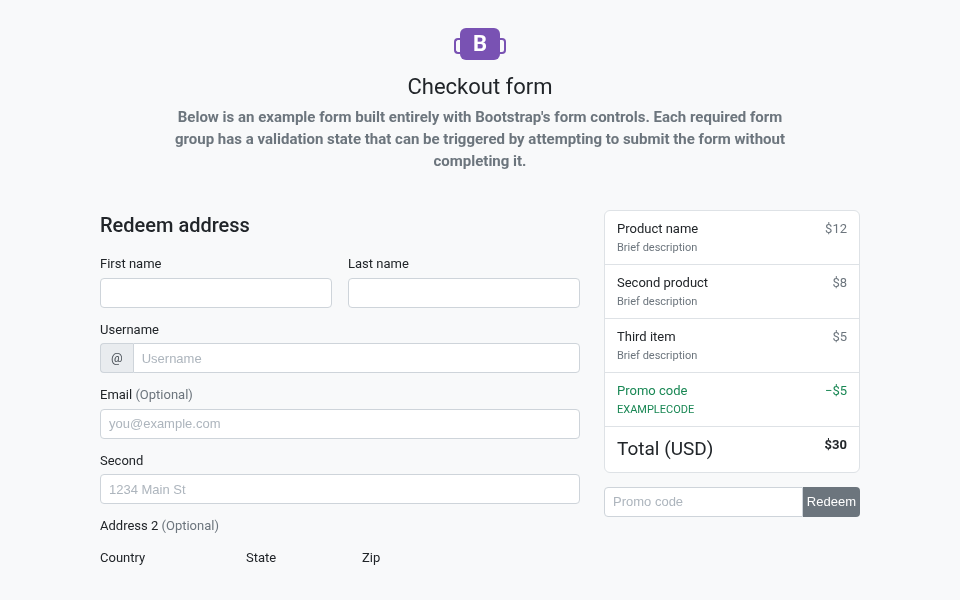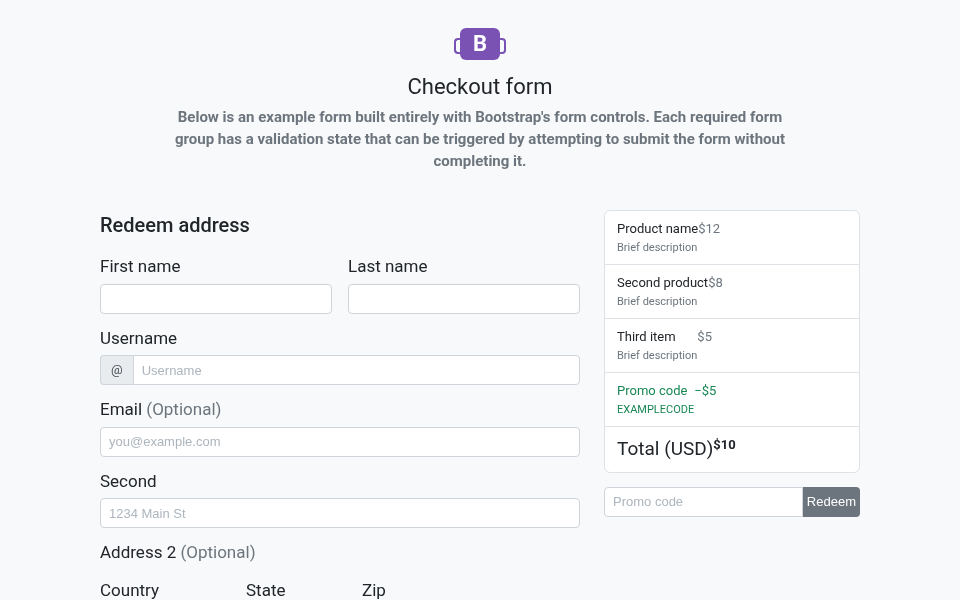--- a/index.html
+++ b/index.html
@@ -47,21 +47,21 @@
   .lead{ color:var(--muted); font-size:15px; margin:0 auto; max-width:640px; line-height:1.45;font-weight:bold;}
   .row{ display:flex; gap:24px; margin-top:38px; }
   .col-main{ flex:0 0 480px; }
   .col-side{ flex:1; }
   h4{ font-size:20px; font-weight:500; margin:0 0 14px; }
   .form-row{ display:flex; gap:16px; }
   .form-col{ flex:1; }
   .w-country{flex:0 0 130px;}
   .w-state{flex:0 0 100px;}
   .w-zip{flex:0 0 70px;}
-  label{ display:block; font-size:17px; margin-bottom:4px; color:var(--text);}
+  label{ display:block; font-size:13px; margin-bottom:4px; color:var(--text);}
   label .opt{ color:var(--muted); }
   .form-control,.form-select{
     width:100%; height:30px; padding:4px 8px;
     border:1px solid var(--input-border); border-radius:4px;
     font-size:13px; color:var(--text); background:#fff;
   }
   .form-control::placeholder{color:#adb5bd;}
   .mb{ margin-bottom:12px; }
   .input-group{ display:flex; }
   .input-group .addon{
@@ -71,21 +71,21 @@
   .input-group .form-control{ border-radius:0 4px 4px 0; }
   
   .cart-head{ display:flex; justify-content:space-between; align-items:center; margin-bottom:10px;}
   .cart-head span{ color:var(--primary); font-size:20px; font-weight:400;}
   .badge{
     background:var(--primary); color:#fff; border-radius:999px;
     min-width:20px; height:20px; line-height:20px; text-align:center;
     font-size:12px; padding:0 6px;
   }
   .list{ border:1px solid var(--border); border-radius:6px; background:#fff;}
-  .li{ display:flex; justify-content:flex-start; padding:8px 12px; border-bottom:1px solid var(--border);}
+  .li{ display:flex; justify-content:space-between; padding:8px 12px; border-bottom:1px solid var(--border);}
   .li:last-child{border-bottom:none;}
   .li .name{ font-size:13px;}
   .li .desc{ font-size:11px; color:var(--muted); margin-top:1px;}
   .li .price{ font-size:13px; color:var(--muted);}
   .li.promo .name,.li.promo .price{ color:var(--success);}
   .li.total .name{ font-size:19px;}
   .li.total .price{ font-weight:700; color:var(--text);}
   .promo-form{ display:flex; margin-top:14px;}
   .promo-form .form-control{ border-radius:4px 0 0 4px; }
   .btn-sec{
@@ -185,21 +185,21 @@
         </div>
         <div class="li promo">
           <div>
             <div class="name">Promo code</div>
             <div class="desc" style="color:var(--success);">EXAMPLECODE</div>
           </div>
           <div class="price">−$5</div>
         </div>
         <div class="li total">
           <div class="name">Total (USD)</div>
-          <div class="price">$10</div>
+          <div class="price">$30</div>
         </div>
       </div>
 
       <div class="promo-form">
         <input class="form-control" placeholder="Promo code" style="">
         <button class="btn-sec">Redeem</button>
       </div>
     </div>
   </div>
 

